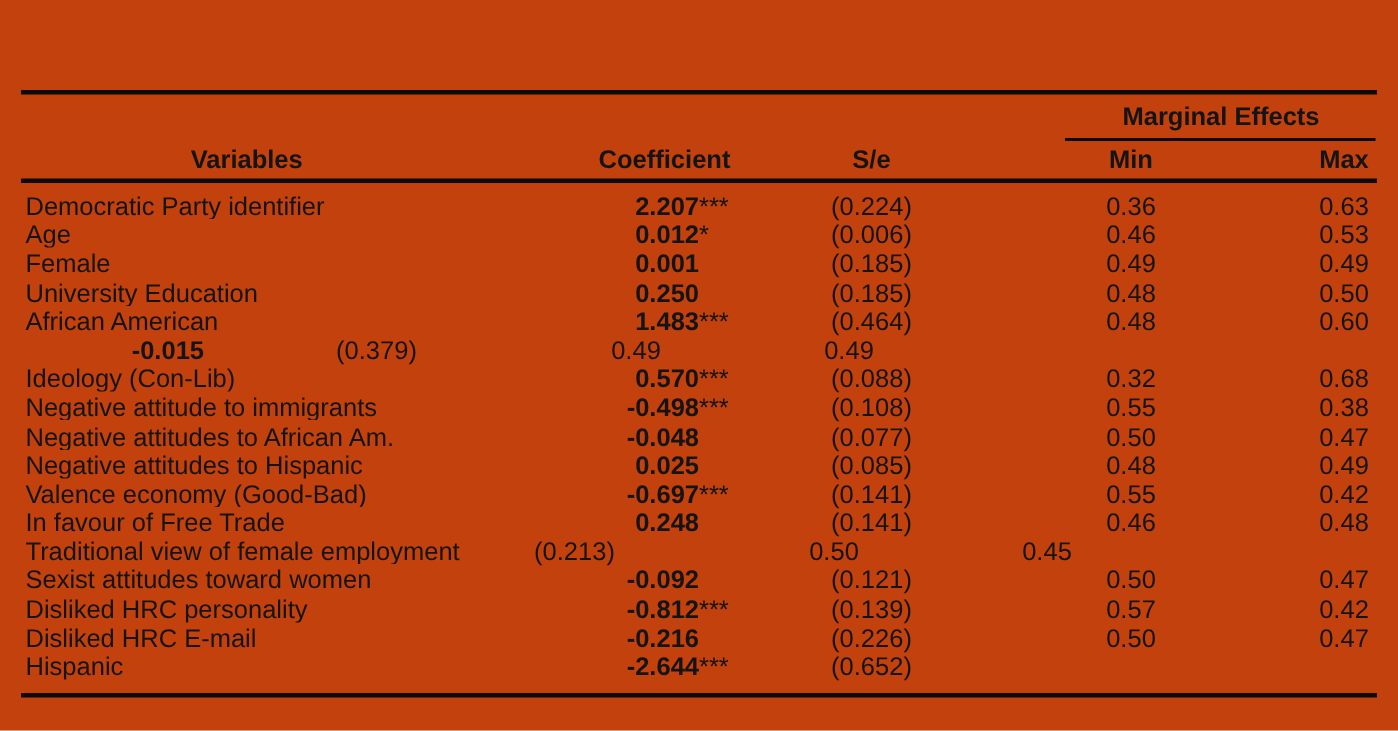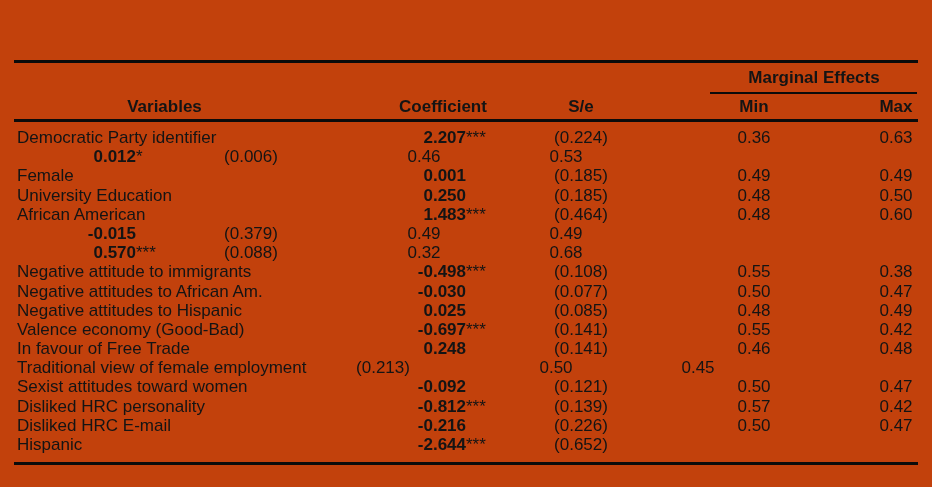--- a/index.html
+++ b/index.html
@@ -161,20 +161,21 @@
     </div>
     <div class="cell-se">(0.224)</div>
     <div class="spacer-col"></div>
     <div class="me-group">
       <div class="me-min">0.36</div>
       <div class="me-max">0.63</div>
     </div>
   </div>
 
   <div class="row">
+    <div class="cell-var">Age</div>
     <div class="cell-coef">
       <span class="coef-num">0.012</span>
       <span class="coef-stars">*</span>
     </div>
     <div class="cell-se">(0.006)</div>
     <div class="spacer-col"></div>
     <div class="me-group">
       <div class="me-min">0.46</div>
       <div class="me-max">0.53</div>
     </div>
@@ -229,20 +230,21 @@
     </div>
     <div class="cell-se">(0.379)</div>
     <div class="spacer-col"></div>
     <div class="me-group">
       <div class="me-min">0.49</div>
       <div class="me-max">0.49</div>
     </div>
   </div>
 
   <div class="row">
+    <div class="cell-var">Ideology (Con-Lib)</div>
     <div class="cell-coef">
       <span class="coef-num">0.570</span>
       <span class="coef-stars">***</span>
     </div>
     <div class="cell-se">(0.088)</div>
     <div class="spacer-col"></div>
     <div class="me-group">
       <div class="me-min">0.32</div>
       <div class="me-max">0.68</div>
     </div>
@@ -258,21 +260,21 @@
     <div class="spacer-col"></div>
     <div class="me-group">
       <div class="me-min">0.55</div>
       <div class="me-max">0.38</div>
     </div>
   </div>
 
   <div class="row">
     <div class="cell-var">Negative attitudes to African Am.</div>
     <div class="cell-coef">
-      <span class="coef-num">-0.030</span>
+      <span class="coef-num">-0.048</span>
       <span class="coef-stars"></span>
     </div>
     <div class="cell-se">(0.077)</div>
     <div class="spacer-col"></div>
     <div class="me-group">
       <div class="me-min">0.50</div>
       <div class="me-max">0.47</div>
     </div>
   </div>
 

